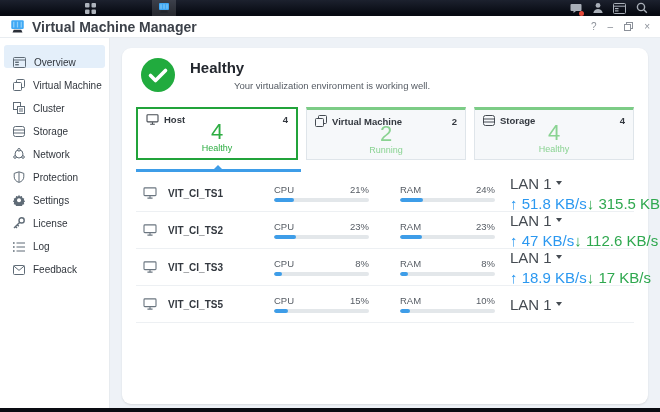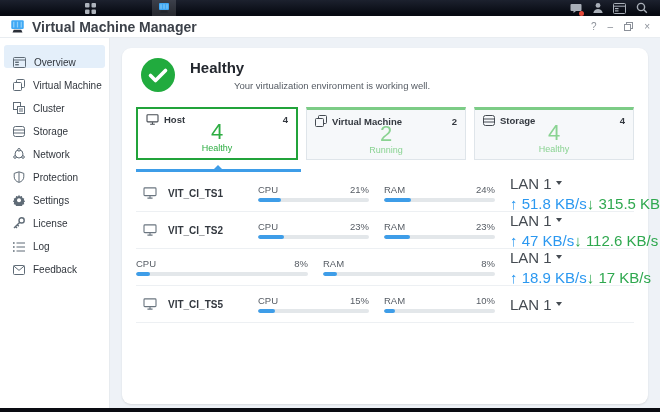--- a/index.html
+++ b/index.html
@@ -58,21 +58,21 @@
   .tab-indicator { margin-top:9px; width:calc((100% - 16px)/3 + 4px); height:3px; background:#3e9de8; position:relative; }
   .tab-indicator::after {
     content:""; position:absolute; left:50%; top:-4px; margin-left:-4px;
     border-left:4px solid transparent; border-right:4px solid transparent; border-bottom:4px solid #3e9de8;
   }
   
   .vmtable { margin-top:3px; }
   .vrow { height:37px; display:flex; align-items:center; border-bottom:1px solid #edf0f3; }
   .col-name { width:122px; flex:none; display:flex; align-items:flex-end; gap:11px; padding-left:7px; }
   .vm-name { font-size:10px; font-weight:bold; color:#33383f; }
-  .meter { flex:1; margin-right:15px; }
+  .meter { flex:1; margin-right:15px;margin-left:16px; }
   .meter-head { display:flex; justify-content:space-between; font-size:9.5px; color:#565c64; }
   .meter-bar { margin-top:3px; height:4px; border-radius:2px; background:#e3e7ea; overflow:hidden; }
   .meter-fill { height:4px; border-radius:2px; background:#3e9de8; width:0; }
   .col-lan { width:124px; flex:none; font-size:15px; padding-right:2px;text-align:right; }
   .lan-head { display:flex; align-items:center; gap:4px; color:#454b52; cursor:pointer; }
   .caret-down { width:0; height:0; border-left:3px solid transparent; border-right:3px solid transparent; border-top:4px solid #454b52; }
   .lan-speeds { margin-top:3px; display:flex; justify-content:space-between; }
   .spd-up { color:#2b98f0; white-space:nowrap; }
   .spd-down { color:#2fa84f; white-space:nowrap; }
   .arr { font-weight:bold; }
@@ -368,20 +368,27 @@
                   <span class="caret-down"></span>
                 </div>
               <div class="lan-speeds">
                 <span class="spd-up"><span class="arr">↑</span> <span>47 KB/s</span></span>
                 <span class="spd-down"><span class="arr">↓</span> <span>112.6 KB/s</span></span>
               </div>
             </div>
           </div>
 
           <div class="vrow">
+            <div class="col-name">
+              <svg width="14" height="12" viewBox="0 0 16 14">
+                  <rect x="1" y="1" width="14" height="9" rx="1" fill="none" stroke="#6b7680" stroke-width="1.3"></rect>
+                  <path d="M5 13h6 M8 10.5v2.5" stroke="#6b7680" stroke-width="1.3"></path>
+                </svg>
+              <span class="vm-name">VIT_CI_TS3</span>
+            </div>
             <div class="meter">
               <div class="meter-head">
                   <span>CPU</span>
                   <span>8%</span>
                 </div>
               <div class="meter-bar">
                   <div class="meter-fill" style="width: 8%;"></div>
                 </div>
             </div>
             <div class="meter">

